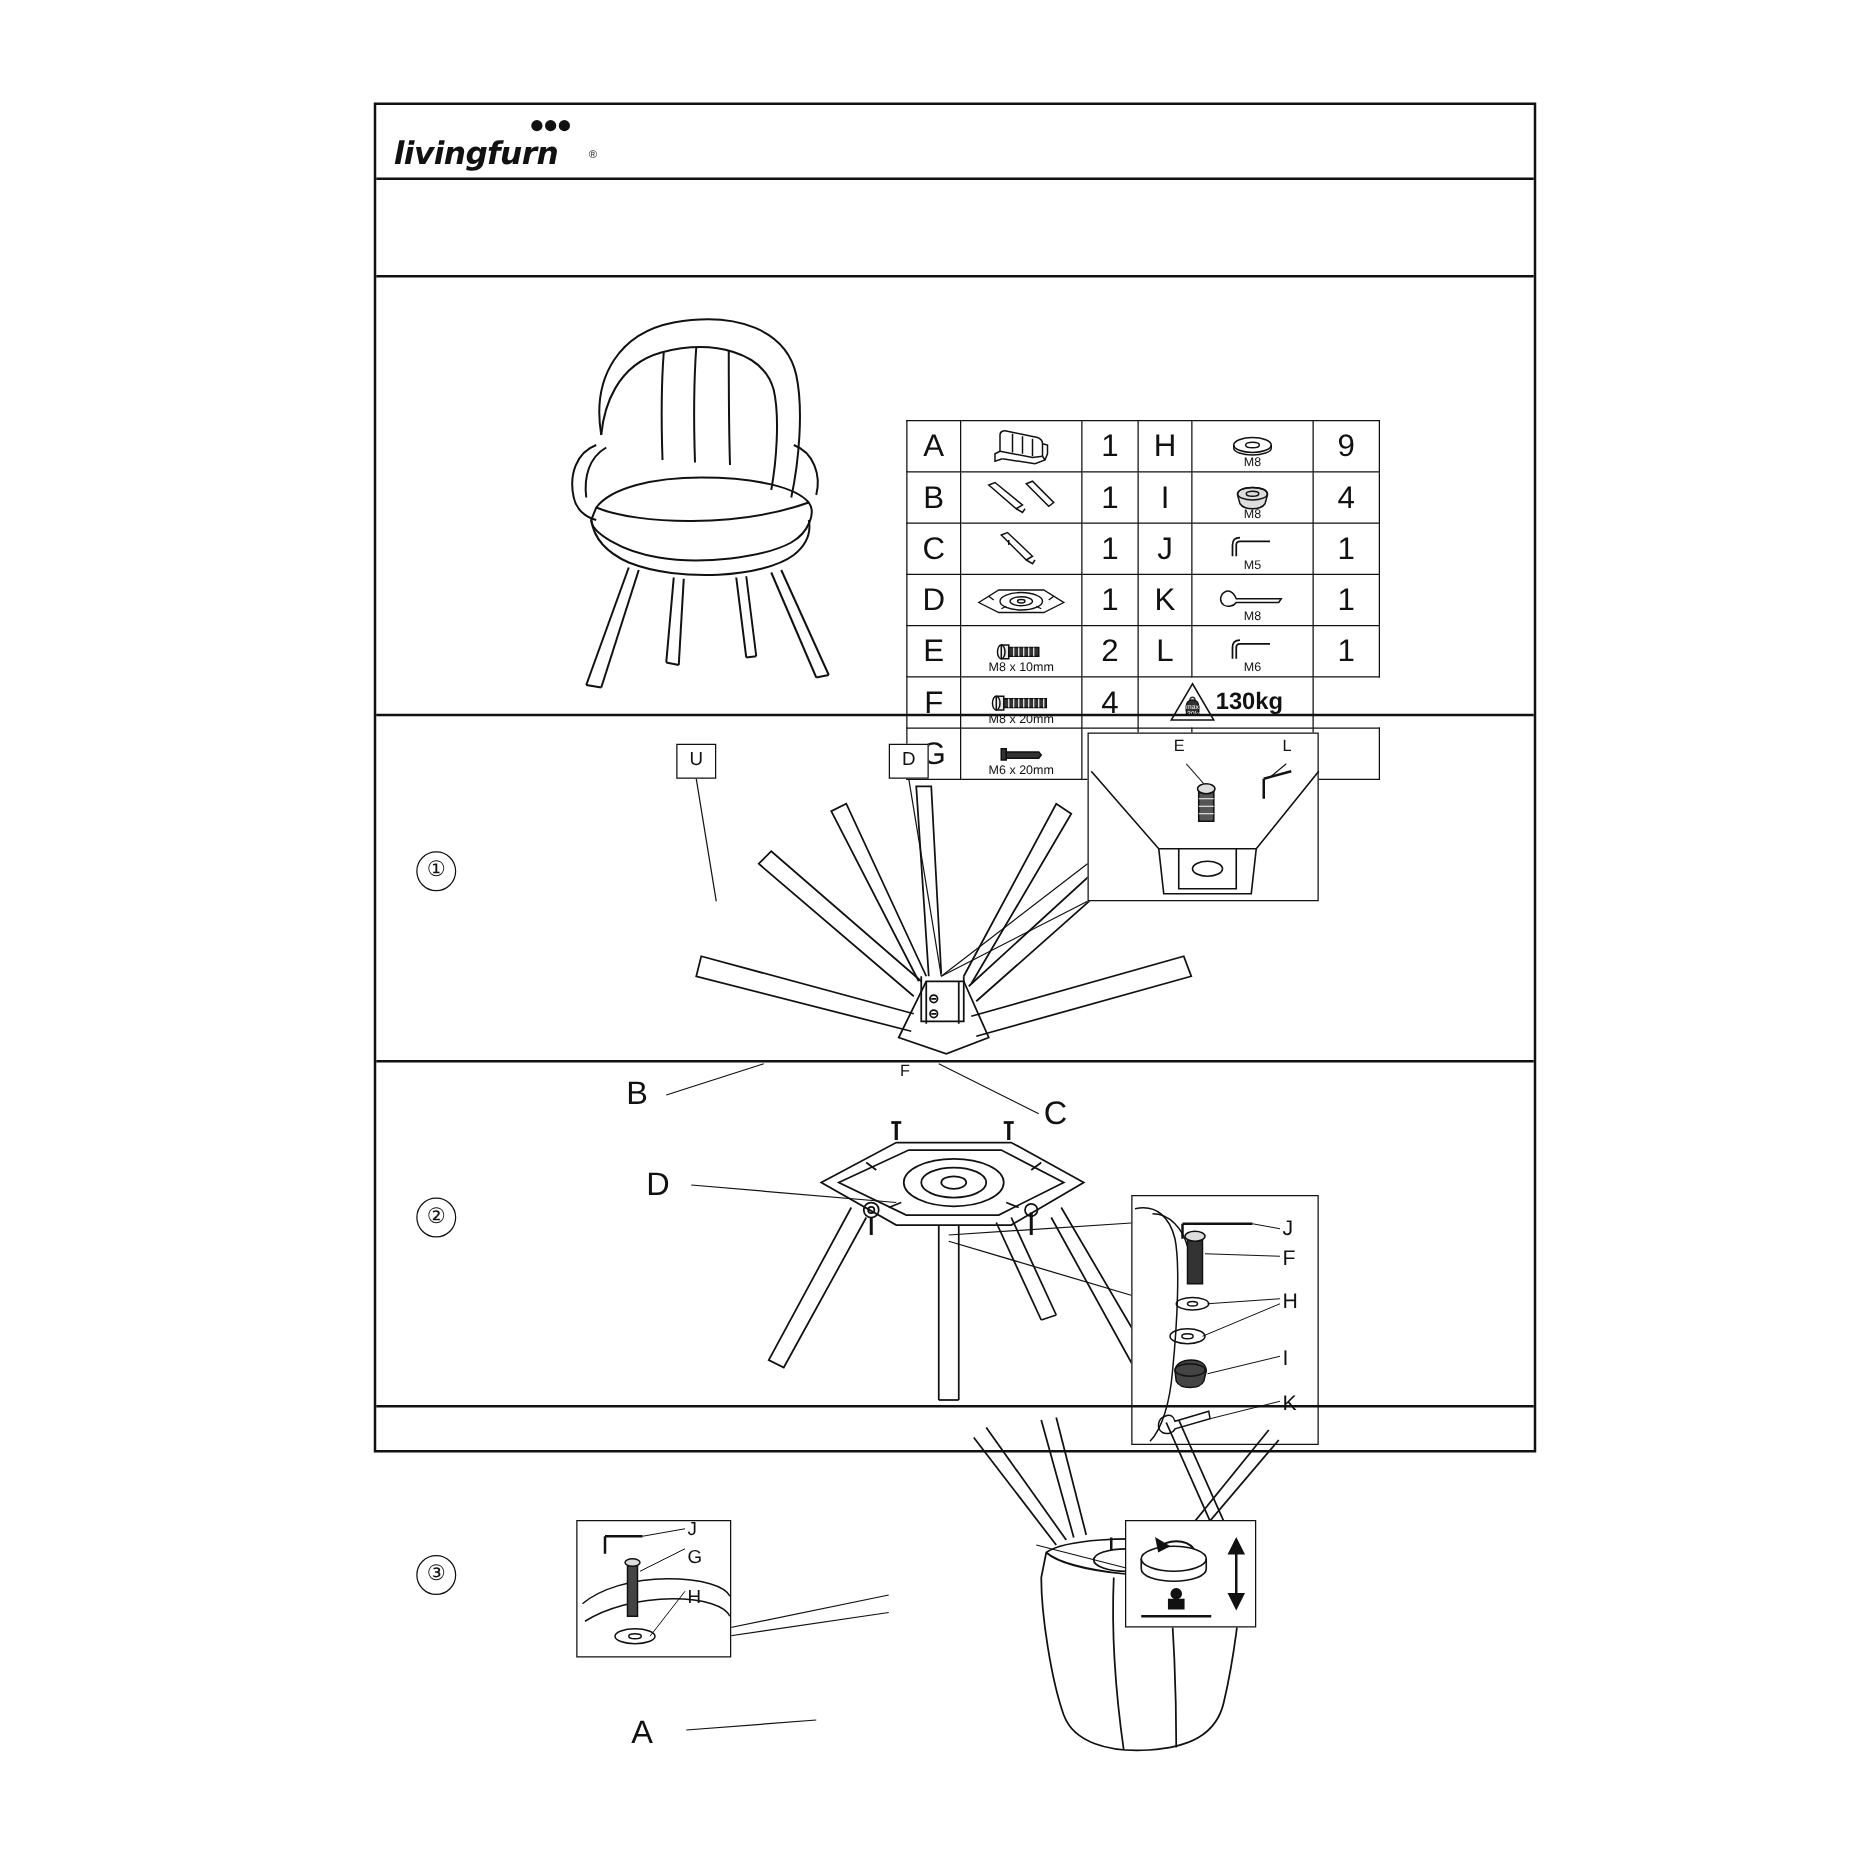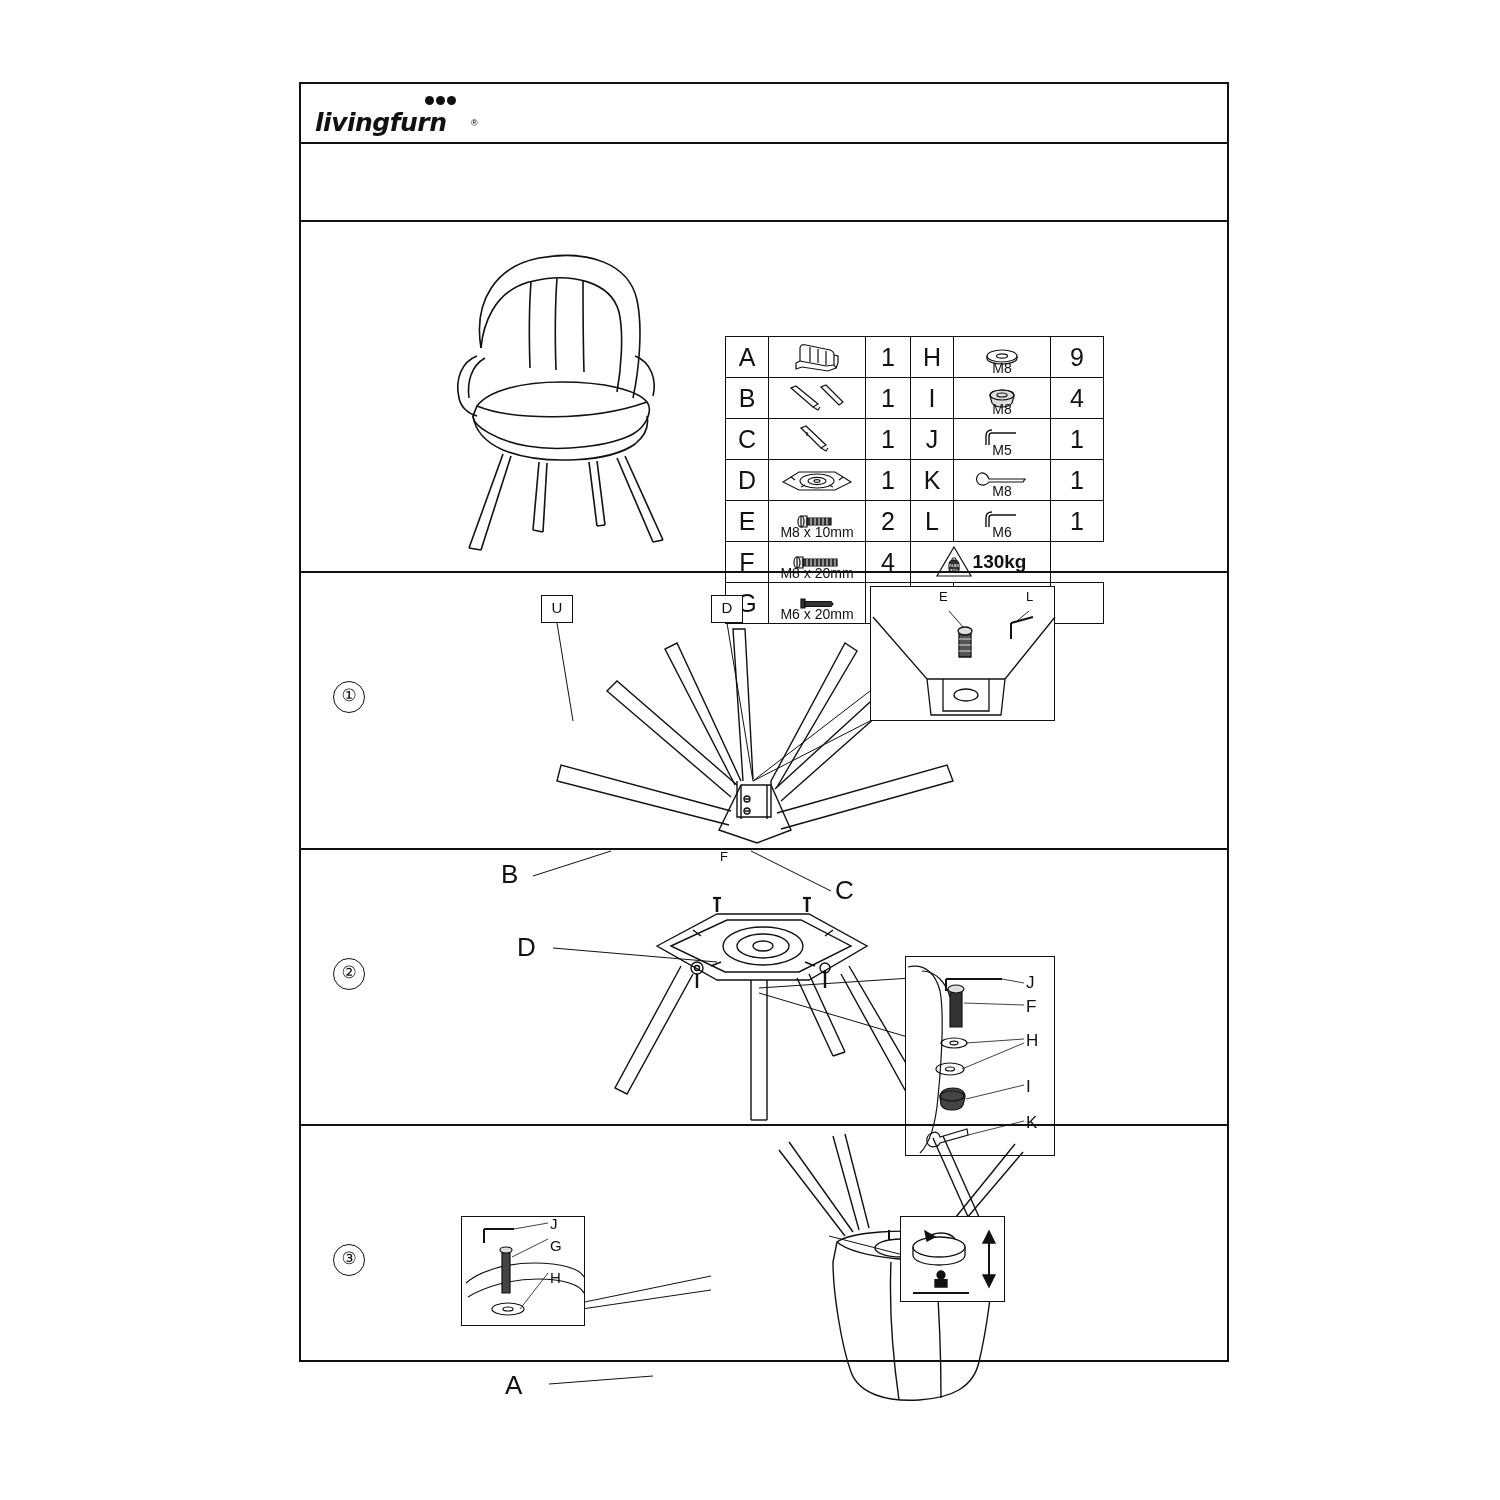--- a/index.html
+++ b/index.html
@@ -15,21 +15,21 @@
     position: relative;
     overflow: hidden;
   }
 
   
   #sheet {
     position: absolute;
     left: 299px;
     top: 82px;
     width: 930px;
-    height: 1280px;
+    height: 1080px;
     border: 2px solid #111;
     box-sizing: border-box;
   }
 
   .row-div {
     position: absolute;
     left: 0;
     width: 100%;
     border-top: 2px solid #111;
   }
@@ -130,21 +130,21 @@
     height: 40px;
   }
   .c-letter { width: 42px; font-size: 25px; font-family: "Liberation Sans", sans-serif; }
   .c-pic    { width: 96px; position: relative; }
   .c-qty    { width: 44px; font-size: 25px; }
   .c-qty.wide { width: 52px; }
   .pic-label {
     position: absolute;
     left: 0; bottom: 1px;
     width: 100%;
-    font-size: 14px;
+    font-size: 10px;
     text-align: center;
     font-family: "Liberation Sans", sans-serif;
   }
   .pic-svg { display: block; margin: 0 auto; }
   .weight-cell {
     font-size: 19px;
     font-weight: bold;
   }
   .blank { border: 1.5px solid #111; }
 

